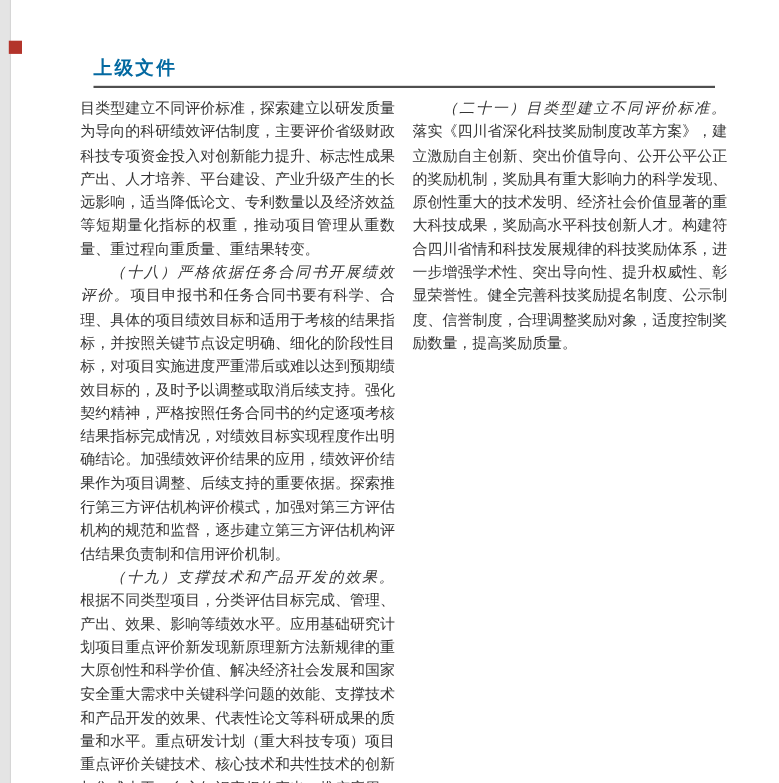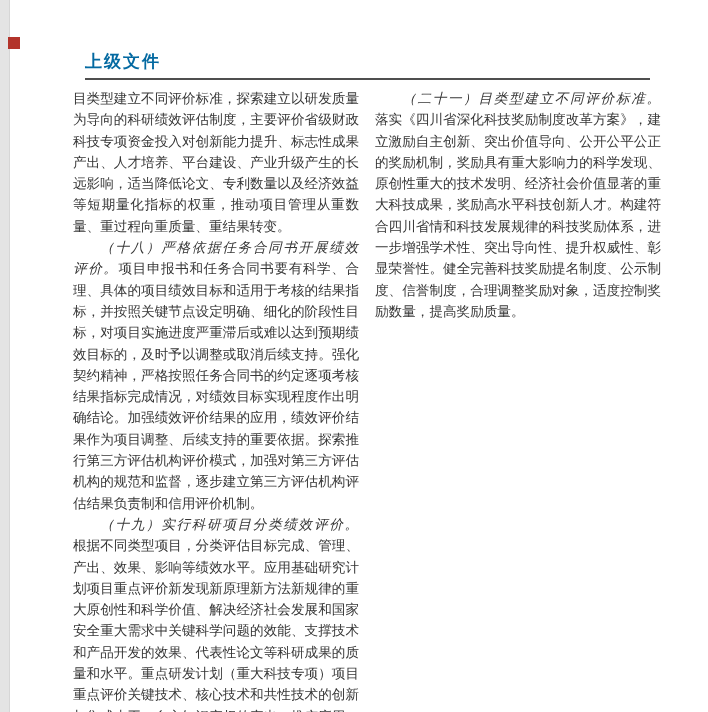--- a/index.html
+++ b/index.html
@@ -60,18 +60,18 @@
 <div class="red-marker"></div>
 
 <div class="doc-header">
   <span class="title">上级文件</span>
 </div>
 
 <div class="columns">
   <div class="col">
     <p>目类型建立不同评价标准，探索建立以研发质量为导向的科研绩效评估制度，主要评价省级财政科技专项资金投入对创新能力提升、标志性成果产出、人才培养、平台建设、产业升级产生的长远影响，适当降低论文、专利数量以及经济效益等短期量化指标的权重，推动项目管理从重数量、重过程向重质量、重结果转变。</p>
     <p class="indent"><span class="kai">（十八）严格依据任务合同书开展绩效评价。</span><span>项目申报书和任务合同书要有科学、合理、具体的项目绩效目标和适用于考核的结果指标，并按照关键节点设定明确、细化的阶段性目标，对项目实施进度严重滞后或难以达到预期绩效目标的，及时予以调整或取消后续支持。强化契约精神，严格按照任务合同书的约定逐项考核结果指标完成情况，对绩效目标实现程度作出明确结论。加强绩效评价结果的应用，绩效评价结果作为项目调整、后续支持的重要依据。探索推行第三方评估机构评价模式，加强对第三方评估机构的规范和监督，逐步建立第三方评估机构评估结果负责制和信用评价机制。</span></p>
-    <p class="indent"><span class="kai">（十九）实行科研项目分类绩效评价。</span><span>根据不同类型项目，分类评估目标完成、管理、产出、效果、影响等绩效水平。应用基础研究计划项目重点评价新发现新原理新方法新规律的重大原创性和科学价值、解决经济社会发展和国家安全重大需求中关键科学问题的效能、支撑技术和产品开发的效果、代表性论文等科研成果的质量和水平。重点研发计划（重大科技专项）项目重点评价关键技术、核心技术和共性技术的创新与集成水平、自主知识产权的产出、推广应用、经济效益、社会效益等。科技成果转</span></p>
+    <p class="indent"><span class="kai">（十九）支撑技术和产品开发的效果。</span><span>根据不同类型项目，分类评估目标完成、管理、产出、效果、影响等绩效水平。应用基础研究计划项目重点评价新发现新原理新方法新规律的重大原创性和科学价值、解决经济社会发展和国家安全重大需求中关键科学问题的效能、支撑技术和产品开发的效果、代表性论文等科研成果的质量和水平。重点研发计划（重大科技专项）项目重点评价关键技术、核心技术和共性技术的创新与集成水平、自主知识产权的产出、推广应用、经济效益、社会效益等。科技成果转</span></p>
   </div>
   <div class="col">
     <p class="indent"><span class="kai">（二十一）目类型建立不同评价标准。</span><span>落实《四川省深化科技奖励制度改革方案》，建立激励自主创新、突出价值导向、公开公平公正的奖励机制，奖励具有重大影响力的科学发现、原创性重大的技术发明、经济社会价值显著的重大科技成果，奖励高水平科技创新人才。构建符合四川省情和科技发展规律的科技奖励体系，进一步增强学术性、突出导向性、提升权威性、彰显荣誉性。健全完善科技奖励提名制度、公示制度、信誉制度，合理调整奖励对象，适度控制奖励数量，提高奖励质量。</span></p>
   </div>
 </div>
 
 </body></html>

